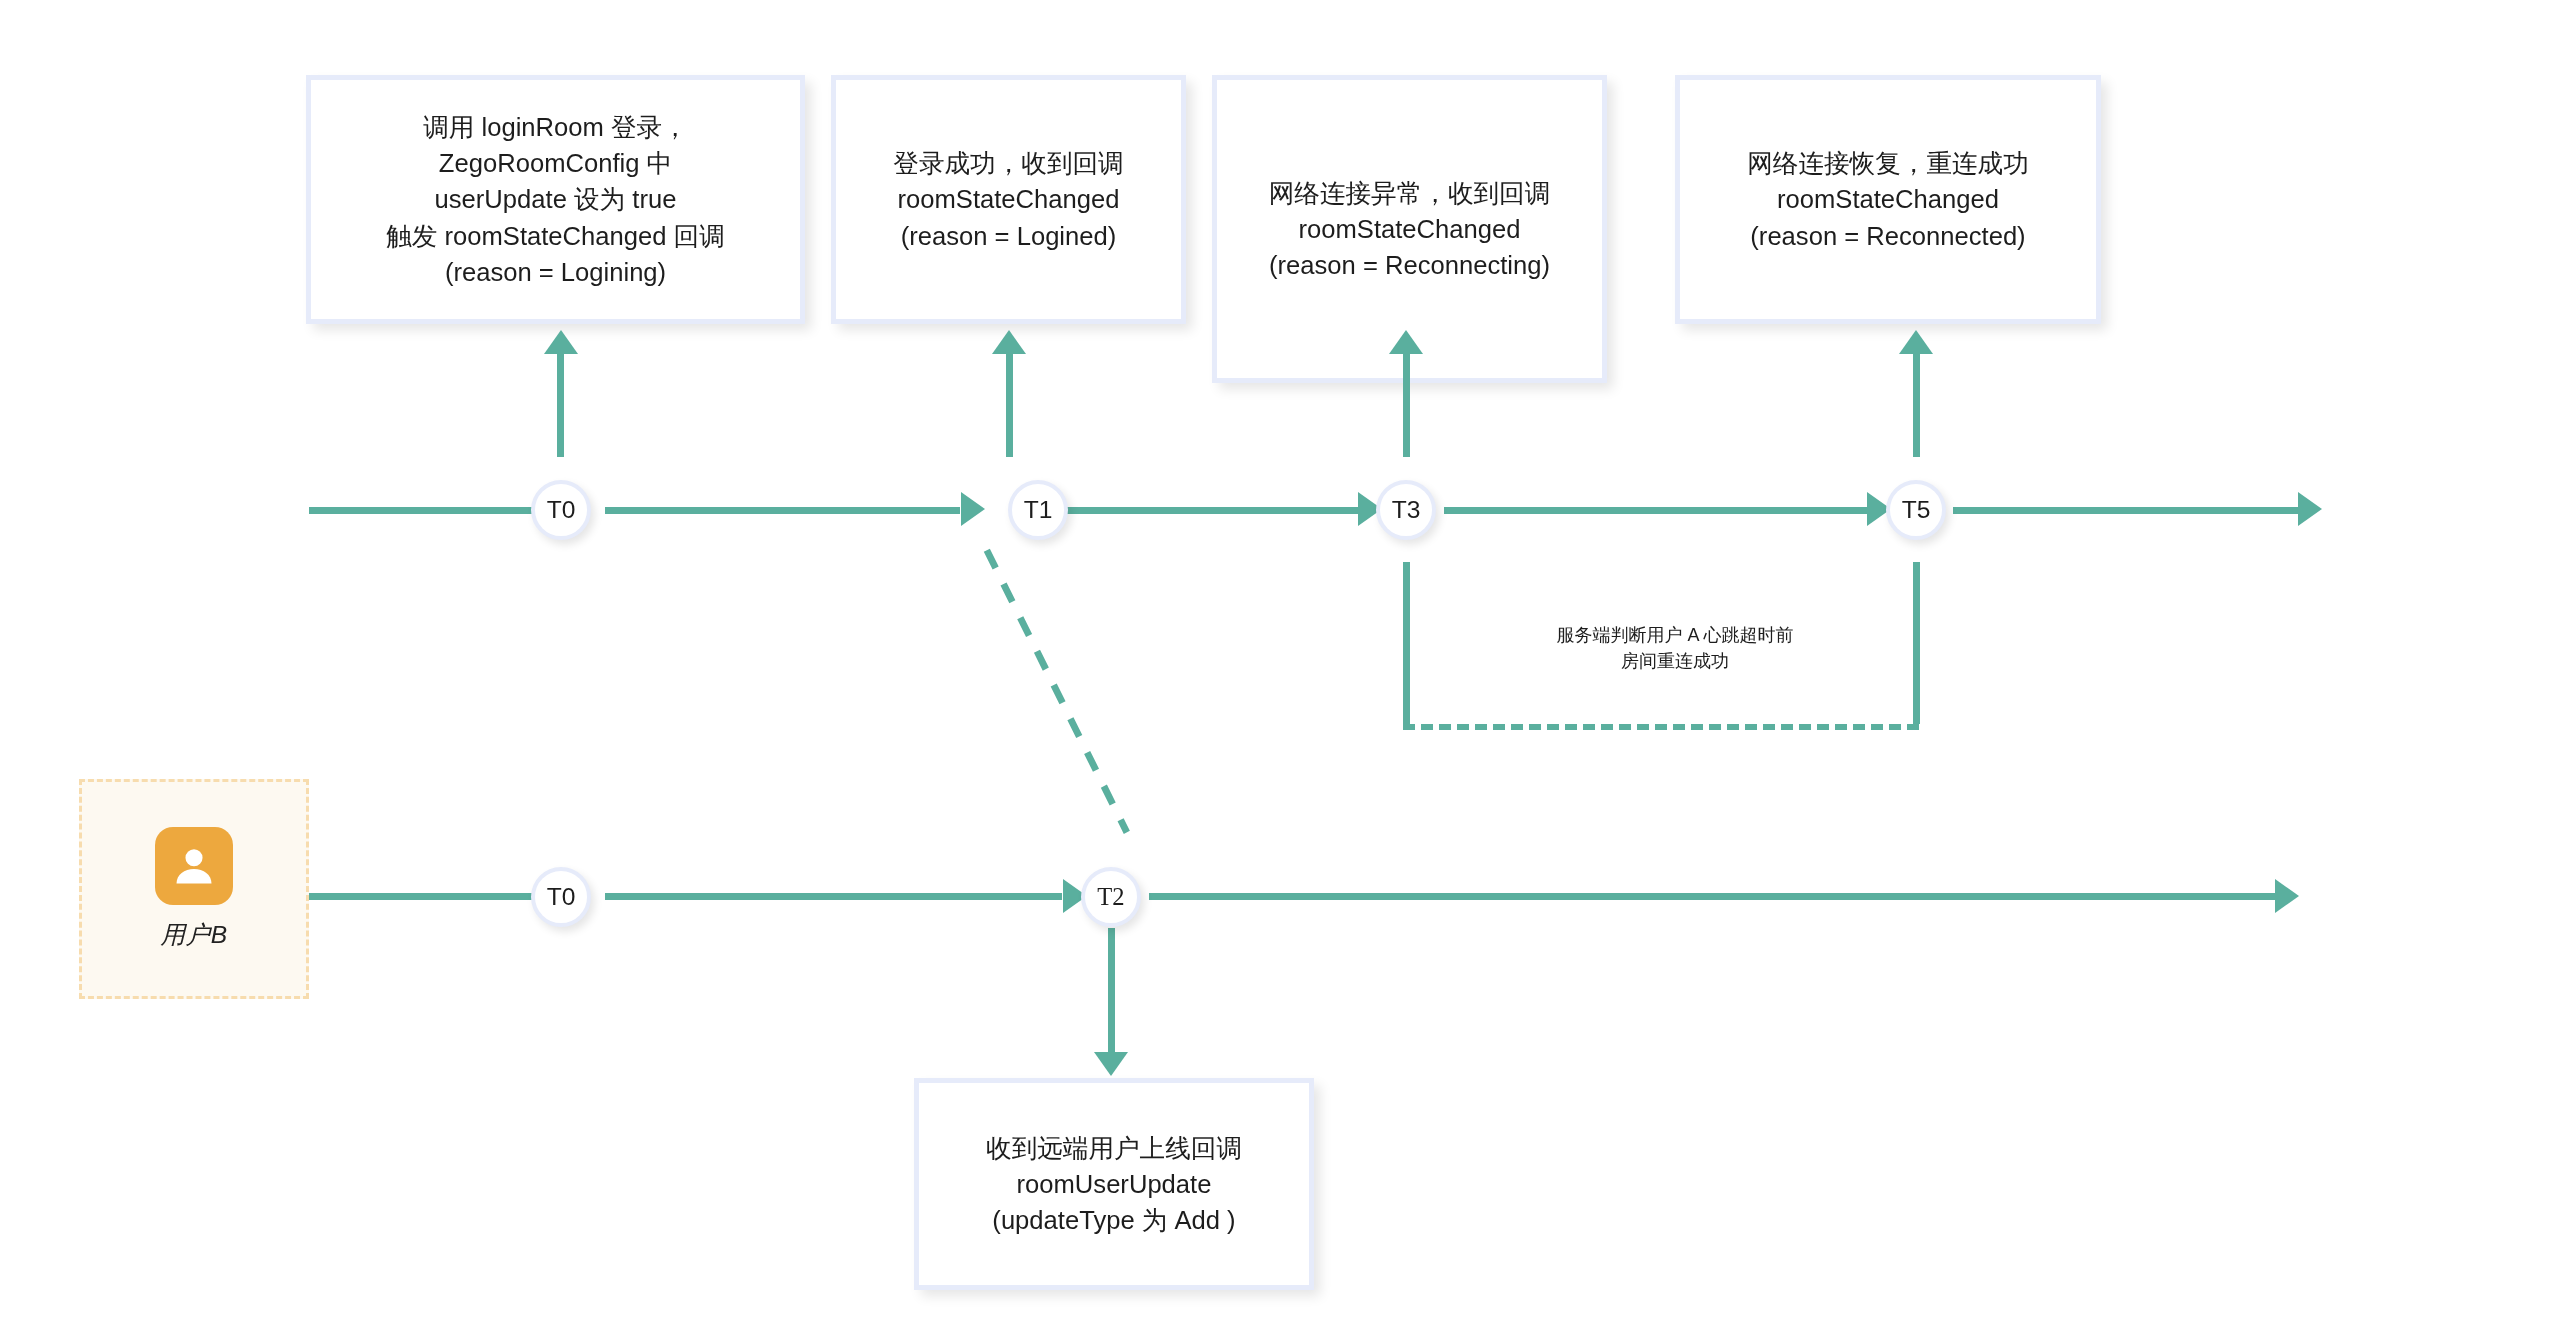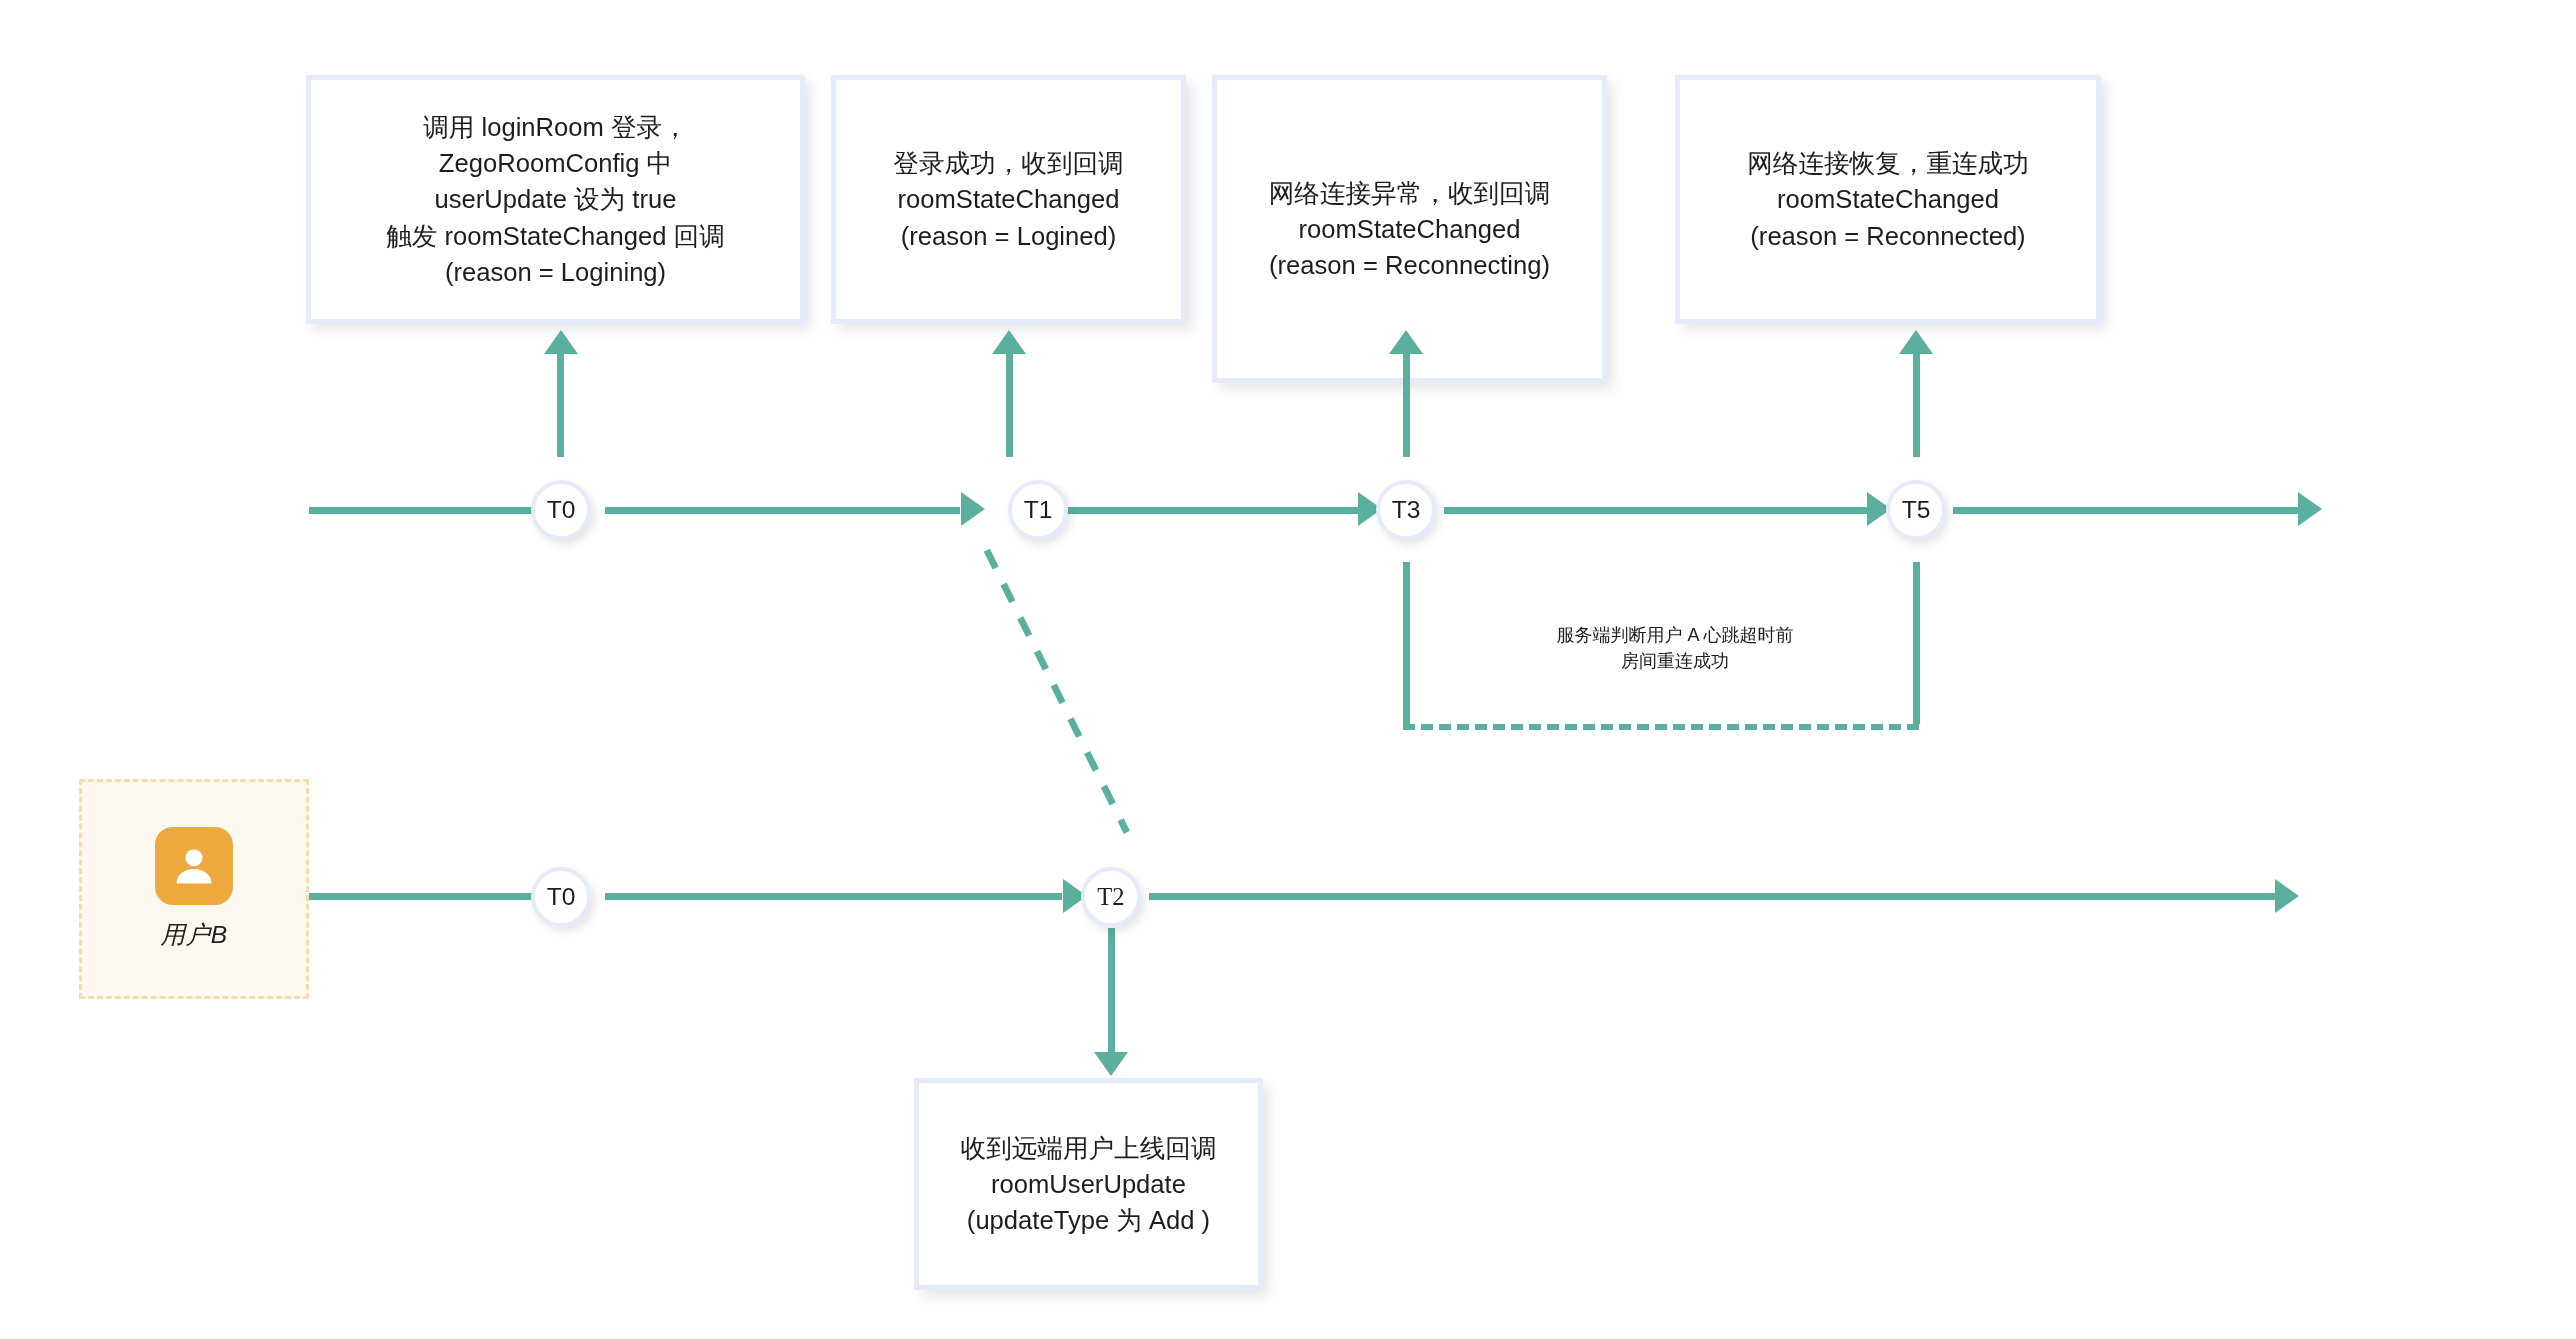--- a/index.html
+++ b/index.html
@@ -232,20 +232,20 @@
 
   <div class="hline" style="left:1149px;top:893px;width:1126px;"></div>
   <div class="arrow-r" style="left:2275px;top:879px;"></div>
 
   <div class="tnode" style="left:531px;top:867px;">T0</div>
   <div class="tnode" style="left:1081px;top:867px;font-family:Liberation Serif, serif;">T2</div>
 
   <div class="vline" style="left:1108px;top:928px;height:128px;"></div>
   <div class="arrow-d" style="left:1094px;top:1052px;"></div>
 
-  <div class="note" style="left:914px;top:1078px;width:349px;height:212px;">
+  <div class="note" style="left:914px;top:1078px;width:400px;height:212px;">
     <div class="note-text">收到远端用户上线回调
 roomUserUpdate
 (updateType 为 Add )</div>
   </div>
 
 </div>
 
 
 </body></html>

